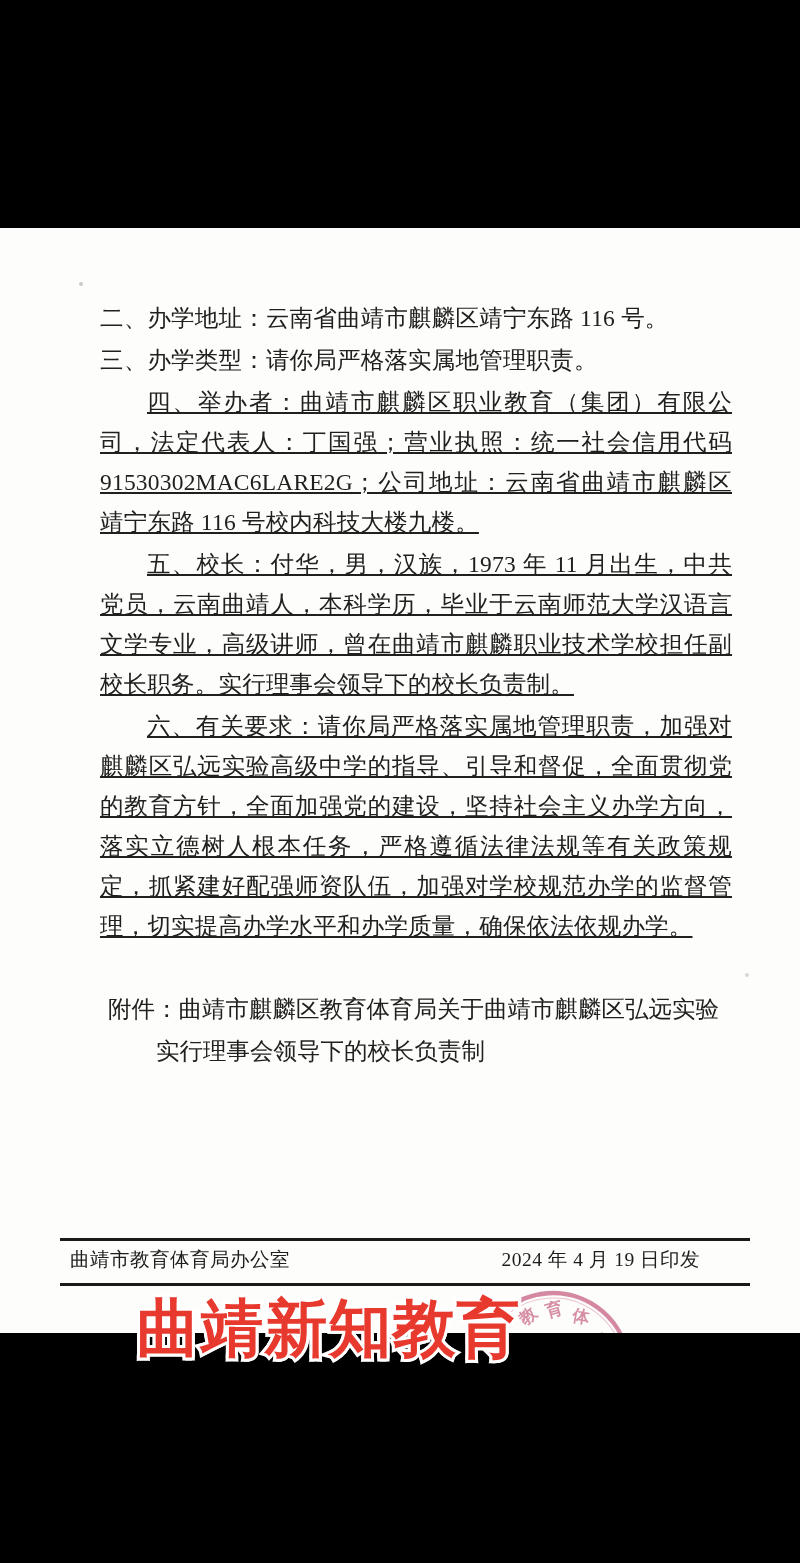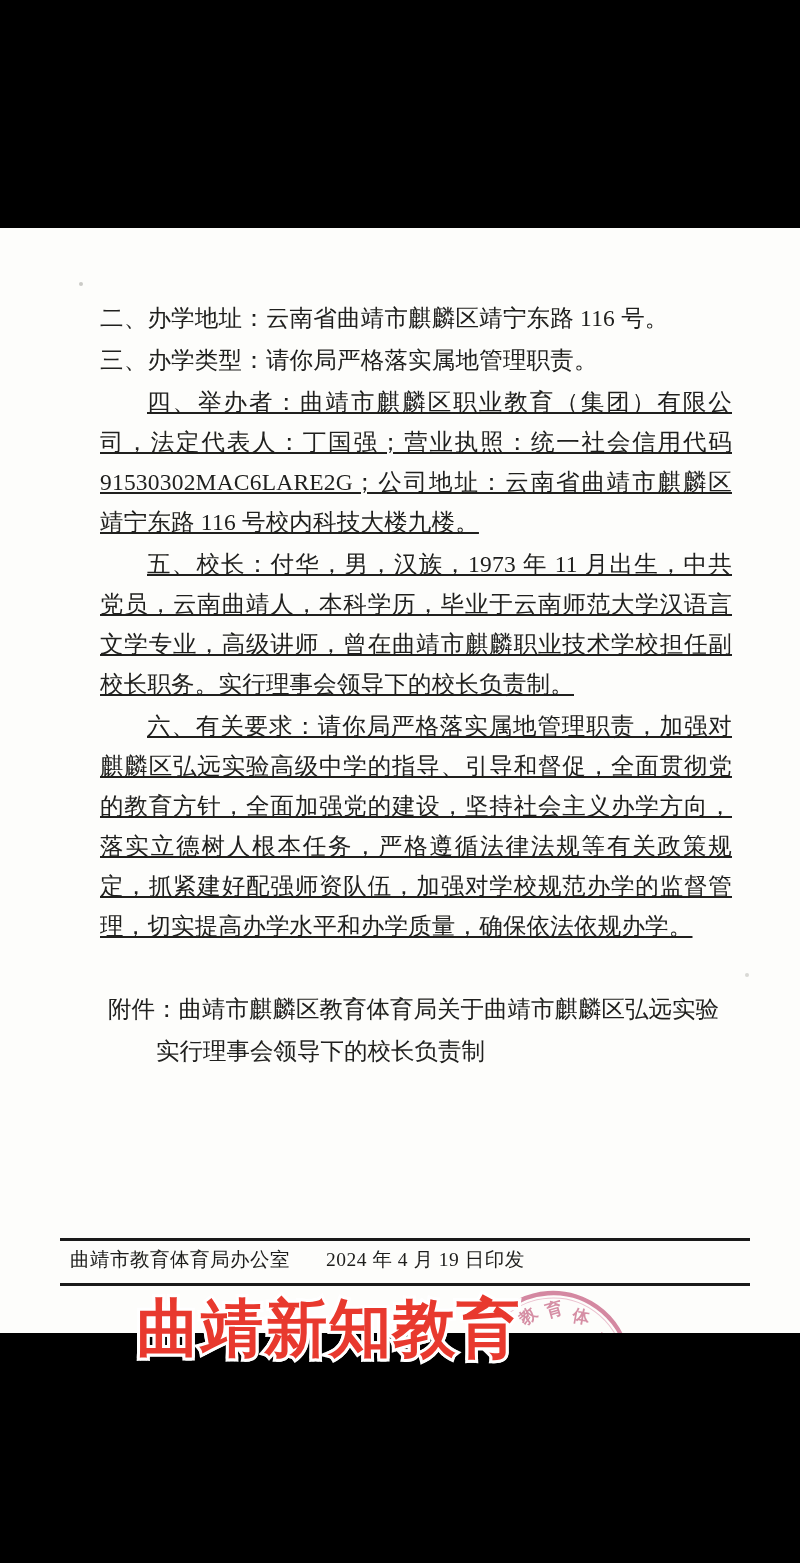--- a/index.html
+++ b/index.html
@@ -147,21 +147,21 @@
   .rule-bottom {
     top: 1055px;
     height: 3px;
   }
   .footer-row {
     position: absolute;
     left: 70px;
     top: 1018px;
     width: 672px;
     display: flex;
-    justify-content: flex-start;
+    justify-content: space-between;
     align-items: baseline;
   }
   .footer-left {
     font-size: 19.5px;
     color: #1d1d1b;
     letter-spacing: .5px;
     white-space: nowrap;
   }
   .footer-right {
     font-size: 19.5px;

